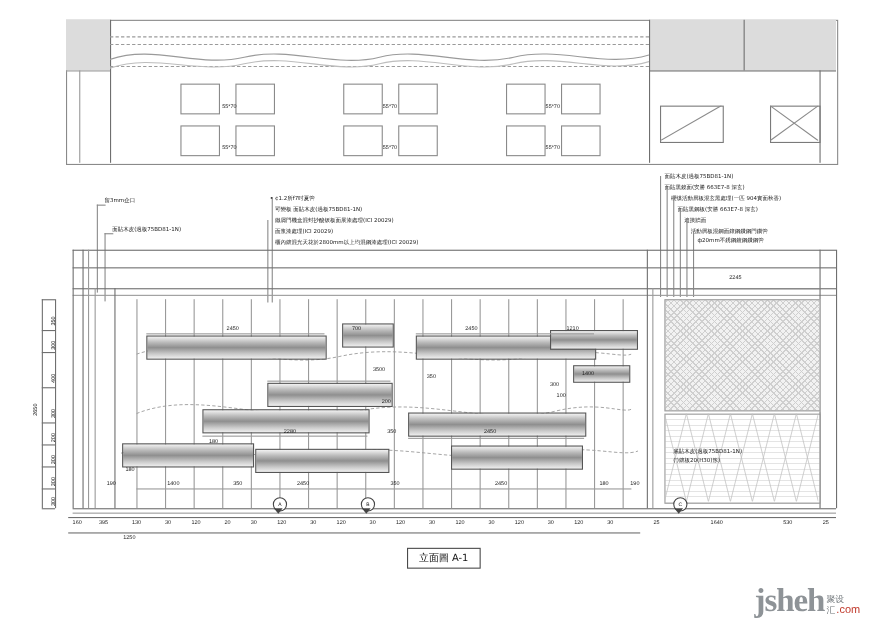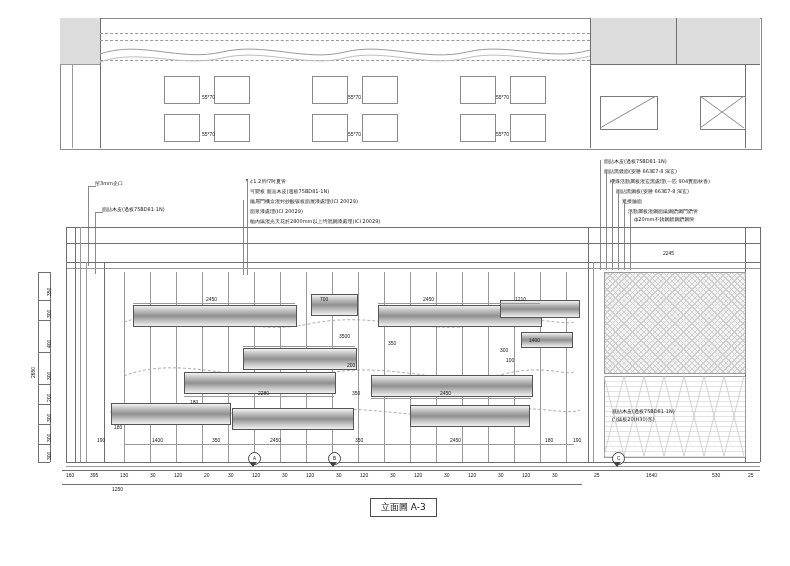--- a/index.html
+++ b/index.html
@@ -306,16 +306,26 @@
 
   <div class="dim" style="left:112px;top:486px;">1250</div>
 
   <div class="marker" style="left:248px;top:452px;">A</div>
   <div class="marker" style="left:328px;top:452px;">B</div>
   <div class="marker" style="left:612px;top:452px;">C</div>
   <div class="tri" style="left:249px;top:462px;"></div>
   <div class="tri" style="left:329px;top:462px;"></div>
   <div class="tri" style="left:613px;top:462px;"></div>
 
-  <div class="titlebox lbl-cjk" style="left:370px;top:498px;">立面圖 A-3</div>
-
+  <div class="titlebox lbl-cjk" style="left:370px;top:498px;">立面圖 A-1</div>
+
+  <div class="logo">
+    <span class="jsheh">jsheh</span>
+    <span style="display:flex;flex-direction:column;align-items:flex-start;">
+      <span class="cn">聚设</span>
+      <span style="display:flex;align-items:baseline;gap:1px;">
+        <span class="cn">汇</span>
+        <span class="dotcom">.com</span>
+      </span>
+    </span>
+  </div>
 
 </div>
 
 </body></html>

